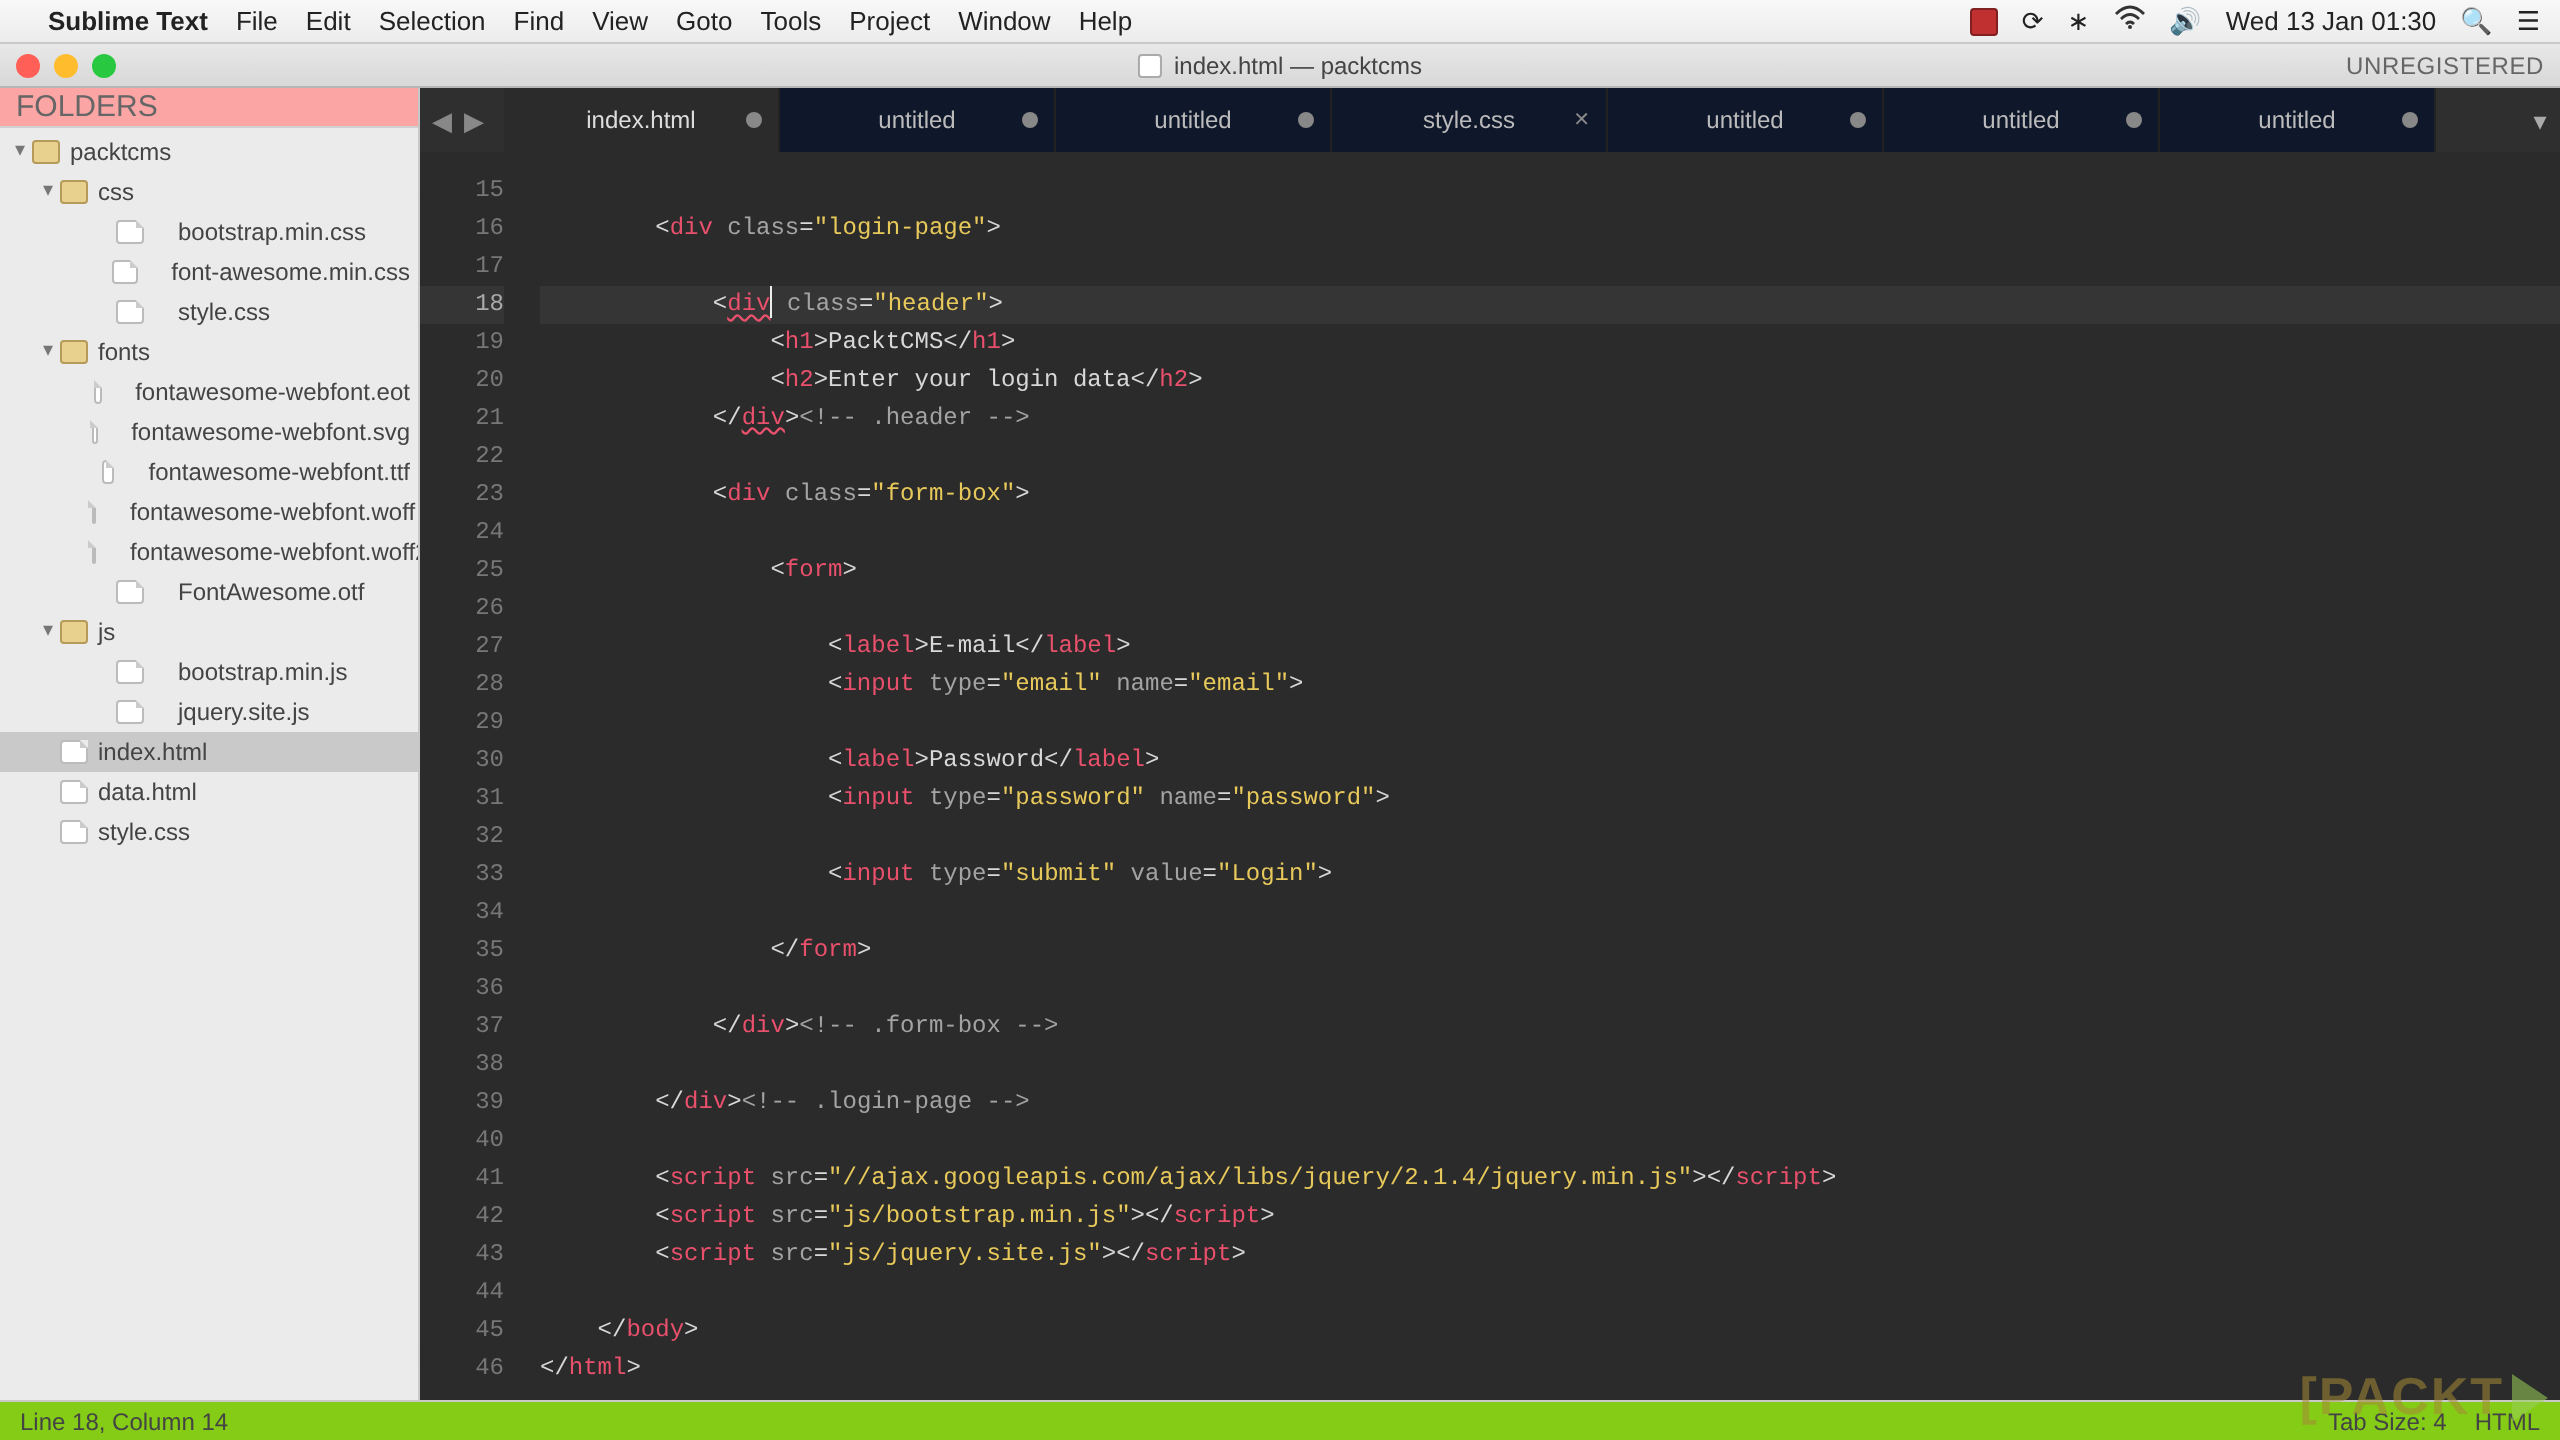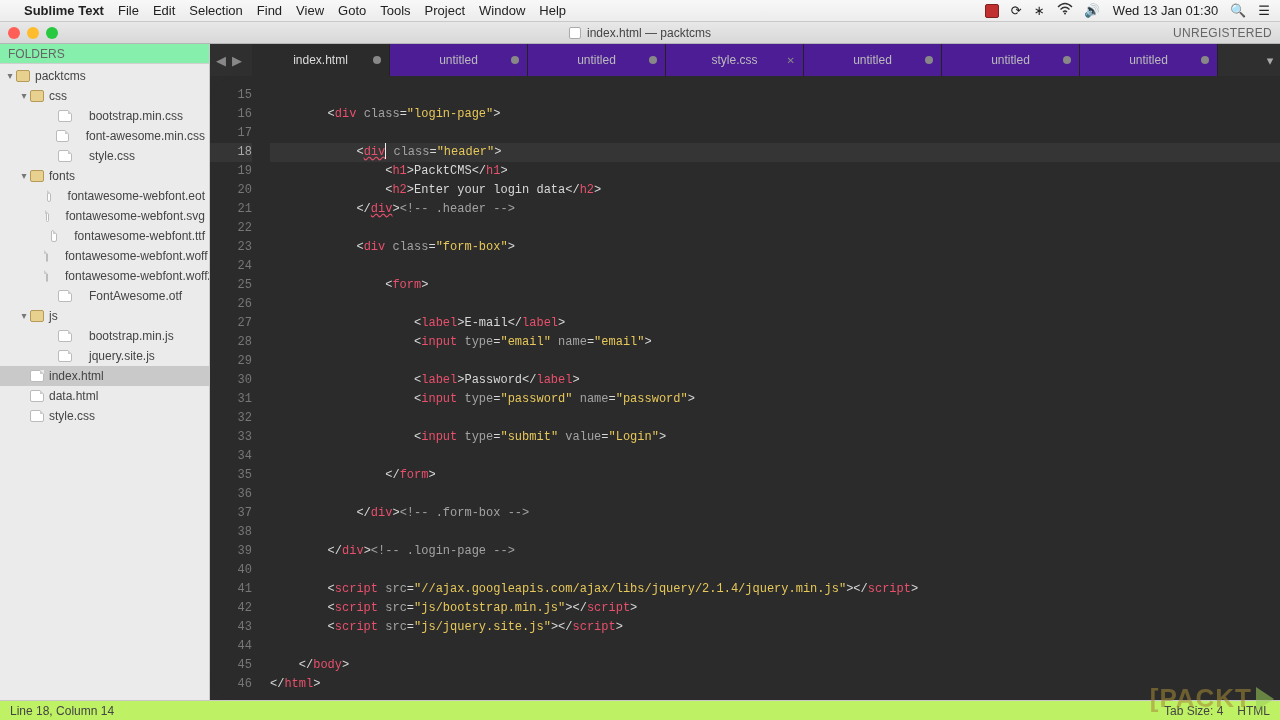--- a/index.html
+++ b/index.html
@@ -21,39 +21,39 @@
   .tl { width:12px; height:12px; border-radius:50%; }
   .tl.r{background:#ff5f57;} .tl.y{background:#ffbd2e;} .tl.g{background:#28c940;}
   .titlebar .title { position:absolute; left:50%; transform:translateX(-50%); display:flex; align-items:center; gap:6px;}
   .titlebar .docicon{width:12px;height:12px;background:#fff;border:1px solid #aaa;border-radius:2px;}
   .unreg { margin-left:auto; color:#666; font-size:12px; letter-spacing:0.3px;}
   
   .main { display:flex; height: calc(100% - 22px - 22px - 20px); }
   
   
   .sidebar { width: 210px; background:#ebebeb; border-right:1px solid #c8c8c8; font-size:12px; color:#444; overflow:hidden;}
-  .sidebar .hdr { height:20px; line-height:20px; padding:0 8px; font-size:12px; color:#666; background:#86efac; border-bottom:1px solid #d0d0d0;}
+  .sidebar .hdr { height:20px; line-height:20px; padding:0 8px; font-size:15px; color:#666; background:#fca5a5; border-bottom:1px solid #d0d0d0;}
   .tree { padding: 2px 0; }
   .row { display:flex; align-items:center; height:20px; padding-right:4px; cursor:default; white-space:nowrap; overflow:hidden;}
   .row.sel { background:#c9c9c9; }
   .arr { width:12px; text-align:center; font-size:10px; color:#777; transform:translateY(-1px);}
   .arr.open::before{content:"▾";}
   .arr.none::before{content:" ";}
   .fo-icon, .fi-icon { width:14px; height:12px; margin-right:5px; display:inline-block;}
   .fo-icon{border:1px solid #b59a5a; background:#e8d18f; border-radius:2px;}
   .fi-icon{border:1px solid #bbb; background:#fff; border-radius:2px; position:relative;}
   .fi-icon::after{content:"";position:absolute;right:-1px;top:-1px;border-top:4px solid #ebebeb;border-left:4px solid #ccc;}
   .ind0{padding-left:4px;} .ind1{padding-left:18px;} .ind2{padding-left:34px;gap:12px;}
   
   
   .editor-wrap { flex:1; background:#2b2b2b; display:flex; flex-direction:column; min-width:0;}
   .tabbar { height:32px; background:#2f2f2f; display:flex; align-items:stretch; overflow:hidden;}
   .navbtns{display:flex;align-items:center;padding:0 6px;gap:2px;}
   .navbtn{width:14px;height:14px;color:#888;}
-  .tab { min-width:138px; display:flex; align-items:center; justify-content:center; background:#4c1d95; border-right:1px solid #222; color:#bbb; font-size:12px; position:relative; padding:0 22px;}
+  .tab { min-width:138px; display:flex; align-items:center; justify-content:center; background:#0f172a; border-right:1px solid #222; color:#bbb; font-size:12px; position:relative; padding:0 22px;}
   .tab.active{background:#2b2b2b;color:#ddd;}
   .tab .tclose{position:absolute; right:8px; color:#888; font-size:10px;}
   .tab .dirty{position:absolute; right:8px; width:8px;height:8px;border-radius:50%;background:#888;}
   .tablist-over{width:20px;display:flex;align-items:center;justify-content:center;color:#aaa;background:#2f2f2f;}
   
   .code-area{flex:1; display:flex; font-family: Liberation Mono, monospace; font-size:12px; line-height:19px; overflow:hidden;border-radius:28px;}
   .gutter{width:52px; text-align:right; color:#777; padding:10px 10px 10px 0; background:#2b2b2b; user-select:none;}
   .gutter .ln{height:19px;}
   .gutter .ln.hl{background:#353535;color:#aaa;}
   .code{flex:1; padding:10px 0 10px 8px; color:#d8d8d8; white-space:pre; overflow:hidden;}
@@ -62,21 +62,21 @@
   
   .p{color:#d8d8d8;} 
   .t{color:#e8506c;} 
   .te{color:#e8506c; text-decoration: underline wavy #e8506c;} 
   .a{color:#a3a3a3;} 
   .s{color:#e7c85a;} 
   .c{color:#a3a3a3;} 
   .cursor{display:inline-block;width:1px;height:16px;background:#eee;vertical-align:middle;margin:0 0 2px 0;}
   
   
-  .status{width:1280px;height:20px;background:#bef264;border-top:1px solid #c9c9c9;display:flex;align-items:center;font-size:12px;color:#444;padding:0 10px;z-index:5;}
+  .status{width:1280px;height:20px;background:#84cc16;border-top:1px solid #c9c9c9;display:flex;align-items:center;font-size:12px;color:#444;padding:0 10px;z-index:5;}
   .status .right{margin-left:auto;display:flex;gap:14px;}
   
   .packt-badge{position:absolute;right:6px;bottom:6px;font-family:Arial;font-weight:700;font-size:26px;color:#a68a36;opacity:0.55;letter-spacing:1px;display:flex;align-items:center;pointer-events:none;z-index:3;}
   .packt-badge .play{width:0;height:0;border-left:18px solid #9bcf5a;border-top:12px solid transparent;border-bottom:12px solid transparent;margin-left:4px;}
 </style>
 </head>
 <body>
 
 <div class="menubar">
   <span class="apple"></span>

